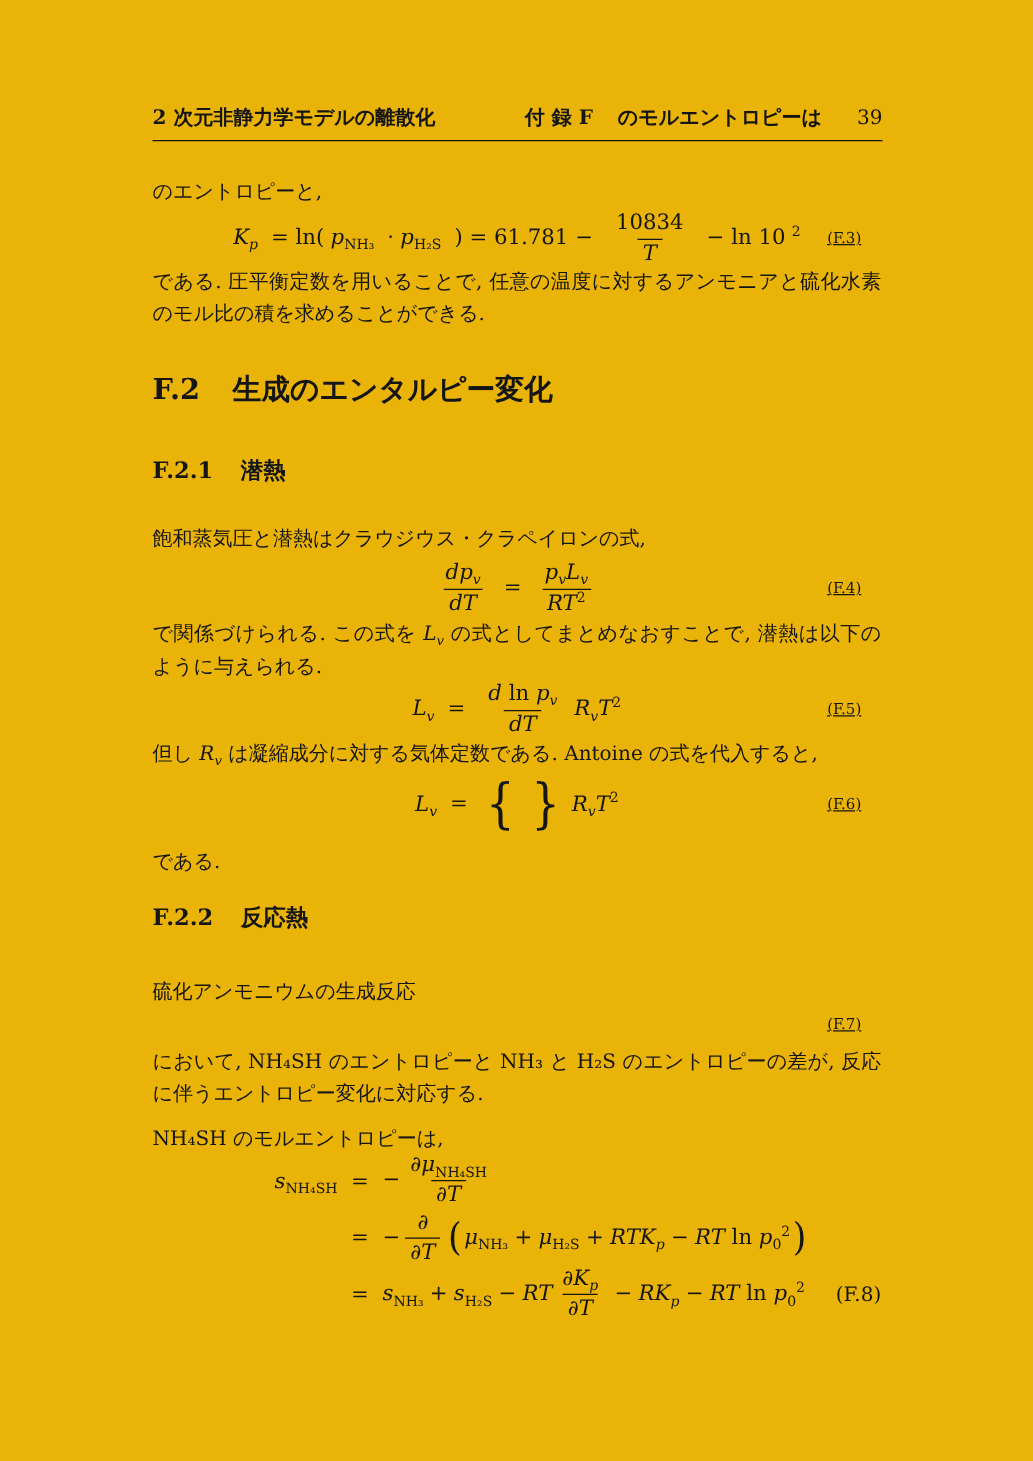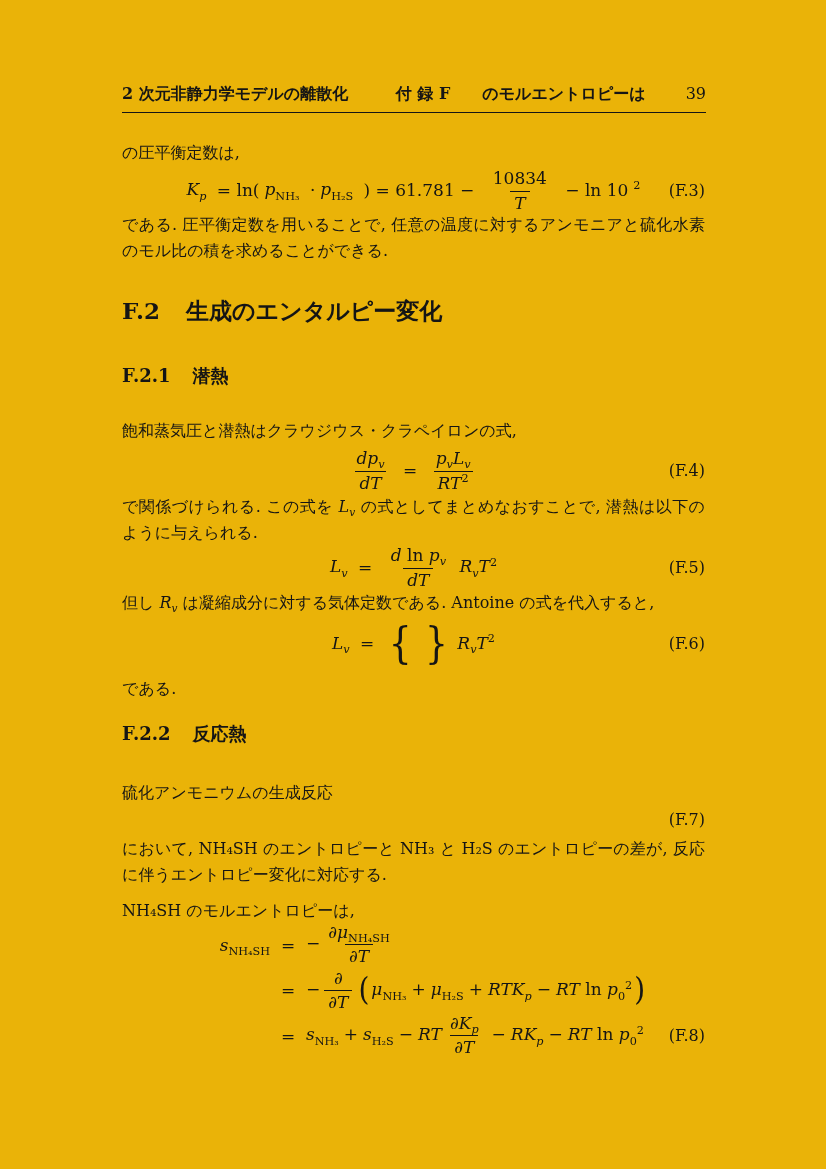--- a/index.html
+++ b/index.html
@@ -14,21 +14,21 @@
   }
   
   .runhead {
     position:absolute; left:122px; right:120px; top:84px;
     display:flex; align-items:baseline;
     border-bottom:1.5px solid #151515;
     padding-bottom:7px;
     font-size:16px;
   }
   .rh-left { font-weight:bold; }
-  .rh-right { margin-left:auto; display:flex; align-items:baseline;gap:12px; }
+  .rh-right { margin-left:auto; display:flex; align-items:baseline; }
   .rh-appendix { font-weight:bold; }
   .rh-title { font-weight:bold; margin-left:20px; }
   .rh-page { margin-left:28px; font-weight:normal; }
   
   .content {
     position:absolute; left:122px; top:0; width:583px; height:1169px;
   }
   .para {
     position:absolute; left:0; width:100%;
     font-size:16px; line-height:26px;
@@ -39,22 +39,22 @@
   .sec-num { font-family:"DejaVu Serif", serif; }
   .sec-title { font-family:"DejaVu Sans", sans-serif; margin-left:26px; }
   .sec-h2 .sec-title { margin-left:22px; }
   
   .equation {
     position:absolute; left:0; right:0;
     display:flex; justify-content:center; align-items:center;
     font-size:17px; line-height:1.3;
   }
   .eq-label {
-    position:absolute; right:0; top:50%; transform:translateY(-50%);
-    font-size:16px; font-style:normal;
+    position:absolute; right:16px; top:50%; transform:translateY(-50%);
+    font-size:12px; font-style:normal;text-decoration:underline;
   }
   .mi { font-style:italic; }
   .mr { font-style:normal; }
   .op { margin:0 5px; }
   sub { font-size:66%; line-height:0; }
   sup { font-size:66%; line-height:0; }
   .frac {
     display:inline-flex; flex-direction:column; align-items:center;
     vertical-align:middle; margin:0 4px; line-height:1.25; text-align:center;
   }
@@ -97,21 +97,21 @@
     <span class="rh-left">2 次元非静力学モデルの離散化</span>
     <span class="rh-right">
       <span class="rh-appendix">付 録 F</span>
       <span class="rh-title">のモルエントロピーは</span>
       <span class="rh-page">39</span>
     </span>
   </div>
 
   <div class="content">
 
-    <p class="para" style="top:140px">の圧平衡定数は,</p>
+    <p class="para" style="top:140px">のエントロピーと,</p>
 
     <div class="equation" style="top:164px; height:54px">
       <span>
         <span class="mi">K</span><sub class="mi">p</sub>
         <span class="mr op">= ln(</span><span class="mi">p</span><sub class="mr">NH₃</sub>
         <span class="mr op">·</span><span class="mi">p</span><sub class="mr">H₂S</sub>
         <span class="mr op">) = 61.781 −</span>
         <span class="frac">
             <span class="fnum mr">10834</span>
             <span class="fden mi">T</span>

